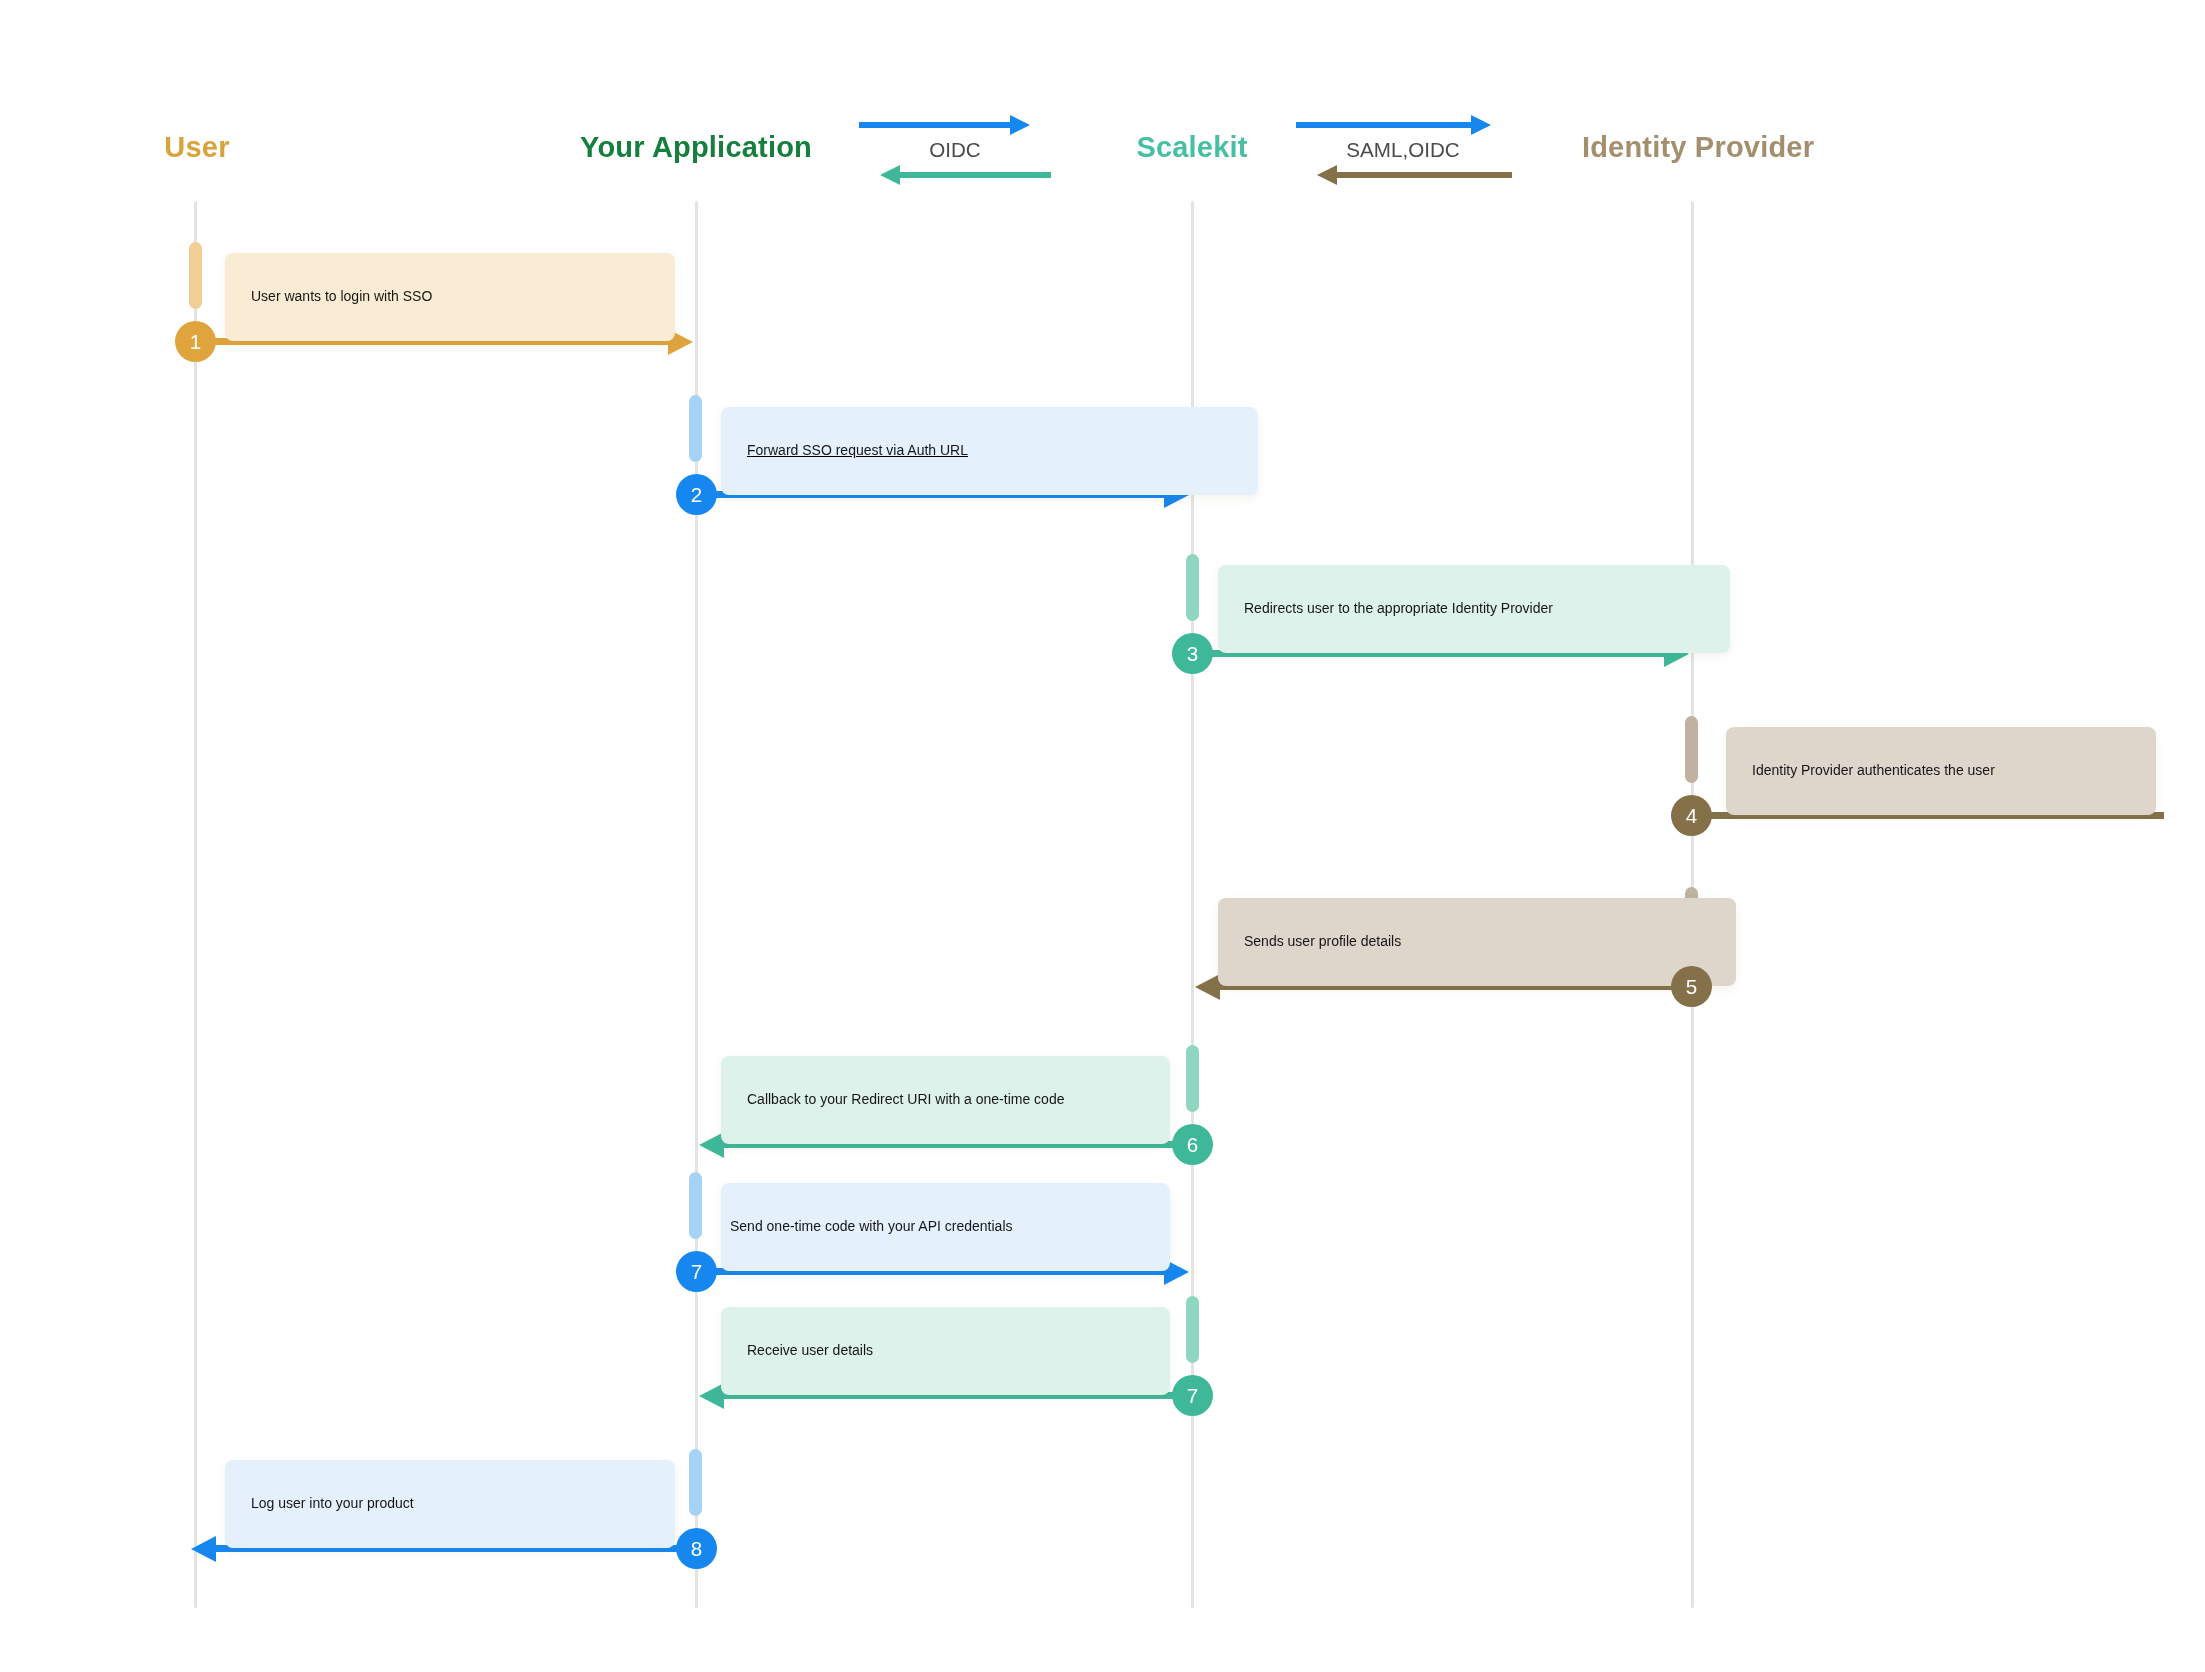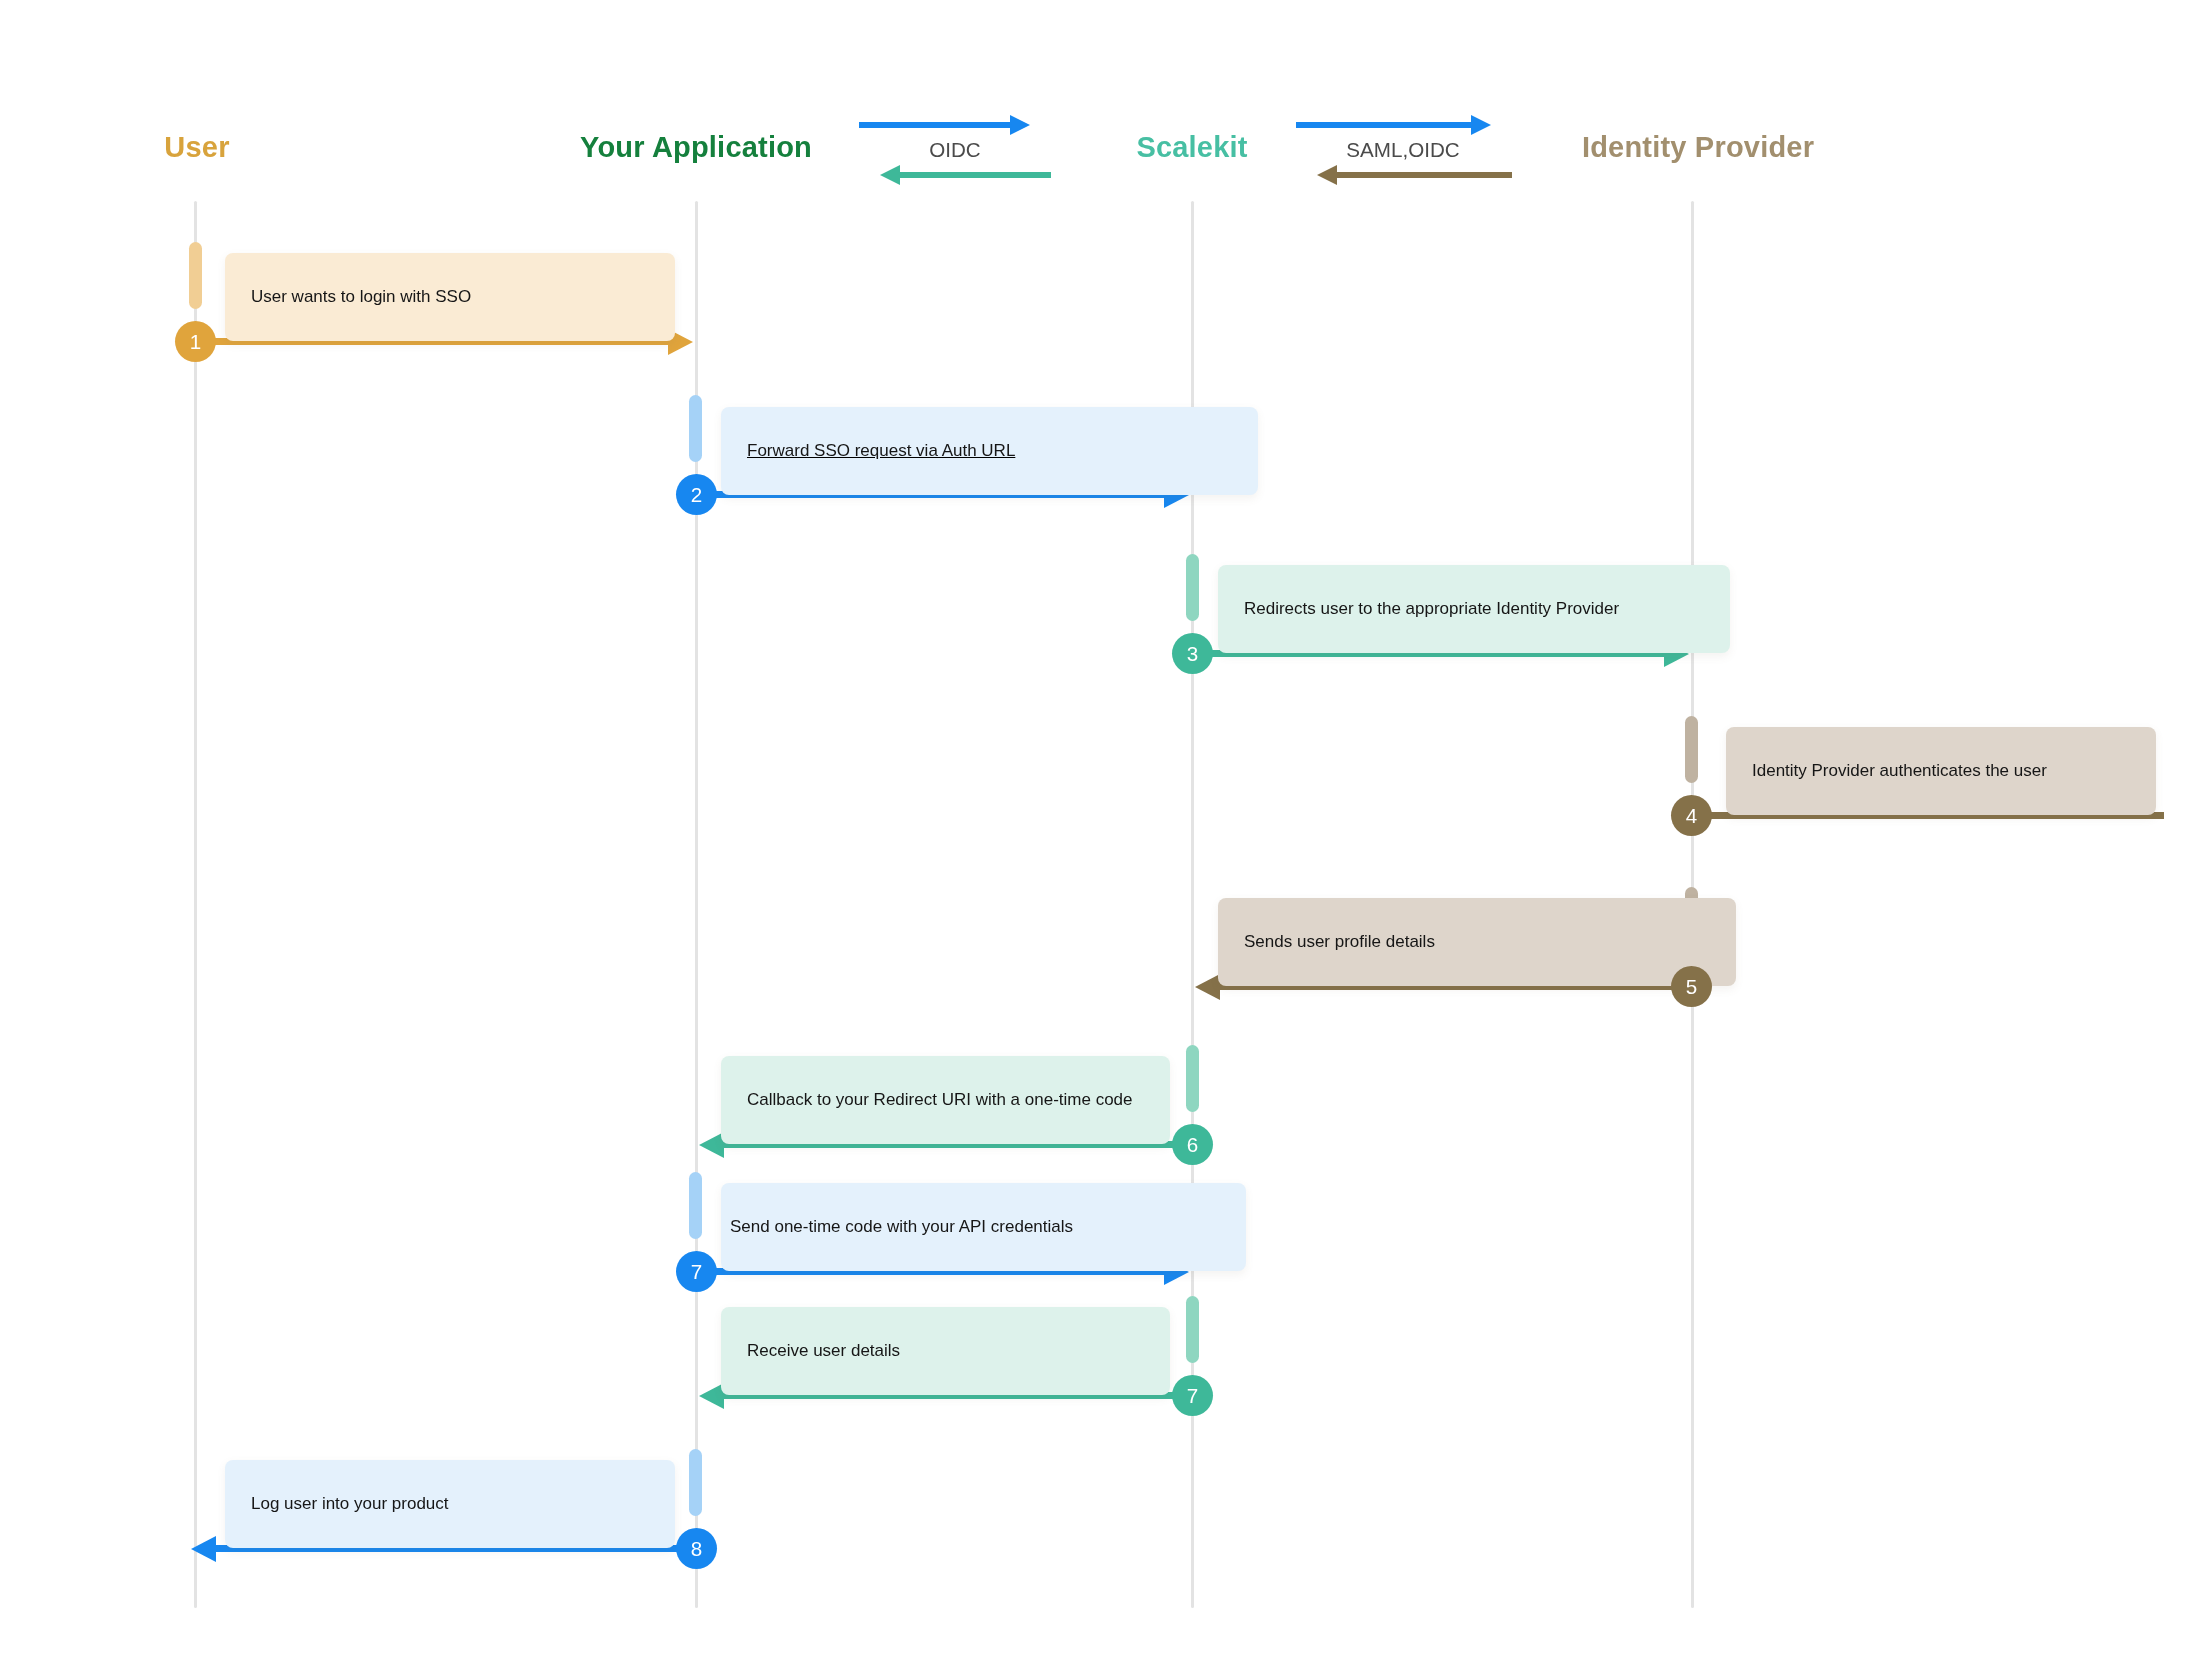--- a/index.html
+++ b/index.html
@@ -39,21 +39,21 @@
   .act{position:absolute;width:13.4px;height:67px;border-radius:7.1px;background:var(--cl);}
 
   
   .circle{position:absolute;width:41px;height:41px;border-radius:50%;background:var(--c);
           display:flex;align-items:center;justify-content:center;color:#fff;font-size:20.6px;z-index:3;}
 
   
   .bubble{position:absolute;height:88px;background:var(--cb);border-radius:8px;
           display:flex;align-items:center;padding:0 20.6px 0 26px;box-sizing:border-box;
           box-shadow:0 3.6px 8px rgba(110,100,80,.08);z-index:2;}
-  .bubble p{margin:0;font-size:17px;line-height:1.55;color:#161616;text-align:right;}
+  .bubble p{margin:0;font-size:14px;line-height:1.55;color:#161616;text-align:right;}
 </style>
 </head>
 <body style="background: rgb(255, 255, 255);">
 
 <div>
   <div class="actor-label abs" style="left:197px;top:131px;"><span style="color:var(--gold-text,#D8A33C)">User</span></div>
   <div class="actor-label abs" style="left:696px;top:131px;color:#15803d;"><span>Your Application</span></div>
   <div class="actor-label abs" style="left:1192px;top:131px;color:#47BFA3;"><span>Scalekit</span></div>
   <div class="actor-label abs" style="left:1698px;top:131px;color:#A28F6E;"><span>Identity Provider</span></div>
 
@@ -154,21 +154,21 @@
   <div class="arrow left abs" style="left:722px;top:1141px;width:470px;">
       <span class="head"></span>
     </div>
   <div class="circle abs" style="left:1172px;top:1124px;">
       <span>6</span>
     </div>
 </div>
 
 <div class="blue">
   <div class="act abs" style="left:689px;top:1172px;"></div>
-  <div class="bubble abs" style="left:721px;top:1183px;width:525px;padding-left:9px;">
+  <div class="bubble abs" style="left:721px;top:1183px;width:449px;padding-left:9px;">
       <p>Send one-time code with your API credentials</p>
     </div>
   <div class="arrow right abs" style="left:696px;top:1268px;width:470px;">
       <span class="head"></span>
     </div>
   <div class="circle abs" style="left:676px;top:1251px;">
       <span>7</span>
     </div>
 </div>
 

